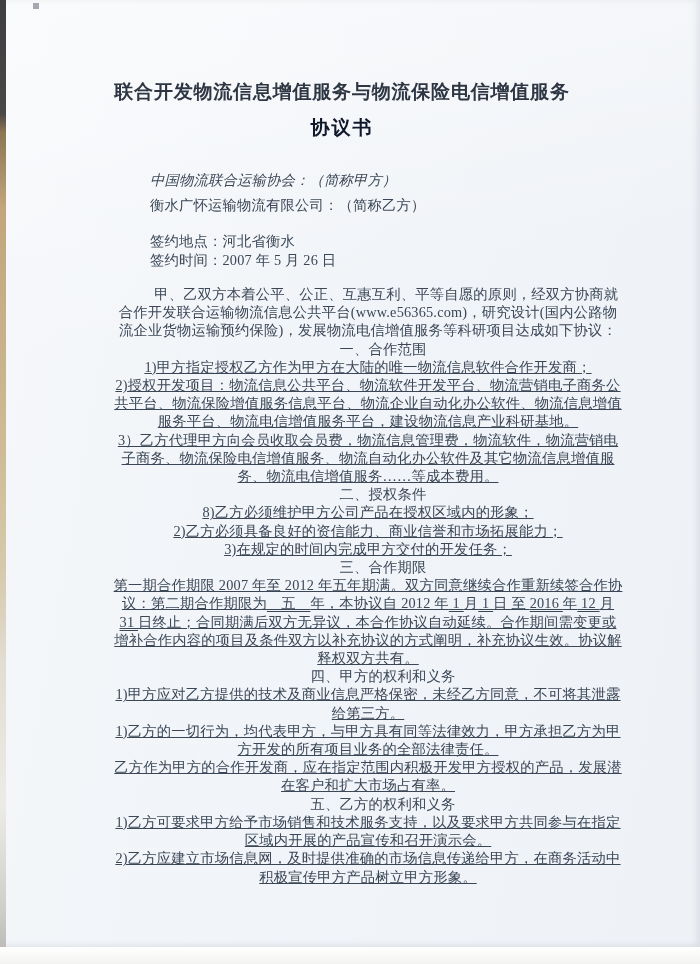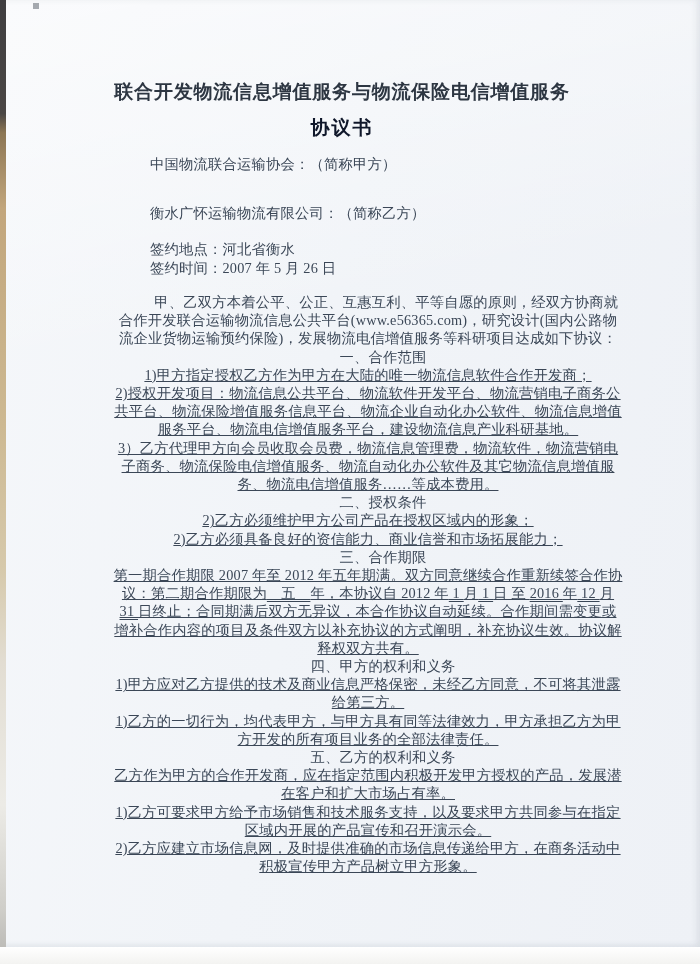--- a/index.html
+++ b/index.html
@@ -46,22 +46,22 @@
     color:#2d3642;letter-spacing:0.8px;
   }
   .title2{
     margin-top:13px;
     text-align:center;
     transform:translateX(-26px);
     font-size:19px;line-height:22px;font-weight:bold;
     color:#0f172a;letter-spacing:2px;
   }
   .party-line{padding-left:37px;line-height:19px;}
-  .party-a{margin-top:16px;}
-  .party-b{margin-top:30px;}
+  .party-a{margin-top:32px;font-style:italic;}
+  .party-b{margin-top:6px;}
   .sign-block{margin-top:17px;}
   .sign-line{padding-left:37px;line-height:19px;}
   .doc-body{margin-top:15px;text-align:center;}
   .blk{margin:0;}
   .blk.para{text-indent:2.55em;}
   .blk.heading{text-indent:2.1em;}
   .blk.item{text-indent:0;text-decoration:underline;}
   .fill{
     text-decoration:underline;
     text-underline-offset:3px;
@@ -87,28 +87,29 @@
       <div class="sign-line">签约时间：2007 年 5 月 26 日</div>
     </div>
 
     <div class="doc-body">
         <div class="blk para"><span>甲、乙双方本着公平、公正、互惠互利、平等自愿的原则，经双方协商就合作开发联合运输物流信息公共平台(www.e56365.com)，研究设计(国内公路物流企业货物运输预约保险)，发展物流电信增值服务等科研项目达成如下协议：</span></div>
         <div class="blk heading"><span>一、合作范围</span></div>
         <div class="blk item"><span>1)甲方指定授权乙方作为甲方在大陆的唯一物流信息软件合作开发商；</span></div>
         <div class="blk item"><span>2)授权开发项目：物流信息公共平台、物流软件开发平台、物流营销电子商务公共平台、物流保险增值服务信息平台、物流企业自动化办公软件、物流信息增值服务平台、物流电信增值服务平台，建设物流信息产业科研基地。</span></div>
         <div class="blk item"><span>3）乙方代理甲方向会员收取会员费，物流信息管理费，物流软件，物流营销电子商务、物流保险电信增值服务、物流自动化办公软件及其它物流信息增值服务、物流电信增值服务……等成本费用。</span></div>
         <div class="blk heading"><span>二、授权条件</span></div>
-        <div class="blk item"><span>2)乙方必须维护甲方公司产品在授权区域内的形象；</span></div>
+        <div class="blk item"><span>8)乙方必须维护甲方公司产品在授权区域内的形象；</span></div>
         <div class="blk item"><span>2)乙方必须具备良好的资信能力、商业信誉和市场拓展能力；</span></div>
+        <div class="blk item"><span>3)在规定的时间内完成甲方交付的开发任务；</span></div>
         <div class="blk heading"><span>三、合作期限</span></div>
         <div class="blk item"><span>第一期合作期限 2007 年至 2012 年五年期满。双方同意继续合作重新续签合作协议：第二期合作期限为</span><span class="fill">　五　</span><span>年，本协议自 2012 年</span><span class="fill"> 1 </span><span>月</span><span class="fill"> 1 </span><span>日 至 </span><span class="fill"> 2016 </span><span>年</span><span class="fill"> 12 </span><span>月</span><span class="fill"> 31 </span><span>日终止；合同期满后双方无异议，本合作协议自动延续。合作期间需变更或增补合作内容的项目及条件双方以补充协议的方式阐明，补充协议生效。协议解释权双方共有。</span></div>
         <div class="blk heading"><span>四、甲方的权利和义务</span></div>
         <div class="blk item"><span>1)甲方应对乙方提供的技术及商业信息严格保密，未经乙方同意，不可将其泄露给第三方。</span></div>
         <div class="blk item"><span>1)乙方的一切行为，均代表甲方，与甲方具有同等法律效力，甲方承担乙方为甲方开发的所有项目业务的全部法律责任。</span></div>
+        <div class="blk item"><span>乙方作为甲方的合作开发商，应在指定范围内积极开发甲方授权的产品，发展潜在客户和扩大市场占有率。</span></div>
         <div class="blk heading"><span>五、乙方的权利和义务</span></div>
-        <div class="blk item"><span>乙方作为甲方的合作开发商，应在指定范围内积极开发甲方授权的产品，发展潜在客户和扩大市场占有率。</span></div>
         <div class="blk item"><span>1)乙方可要求甲方给予市场销售和技术服务支持，以及要求甲方共同参与在指定区域内开展的产品宣传和召开演示会。</span></div>
         <div class="blk item"><span>2)乙方应建立市场信息网，及时提供准确的市场信息传递给甲方，在商务活动中积极宣传甲方产品树立甲方形象。</span></div>
       </div>
   </div>
 
   <div class="bottom-edge"></div>
 </div>
 
 </body></html>

